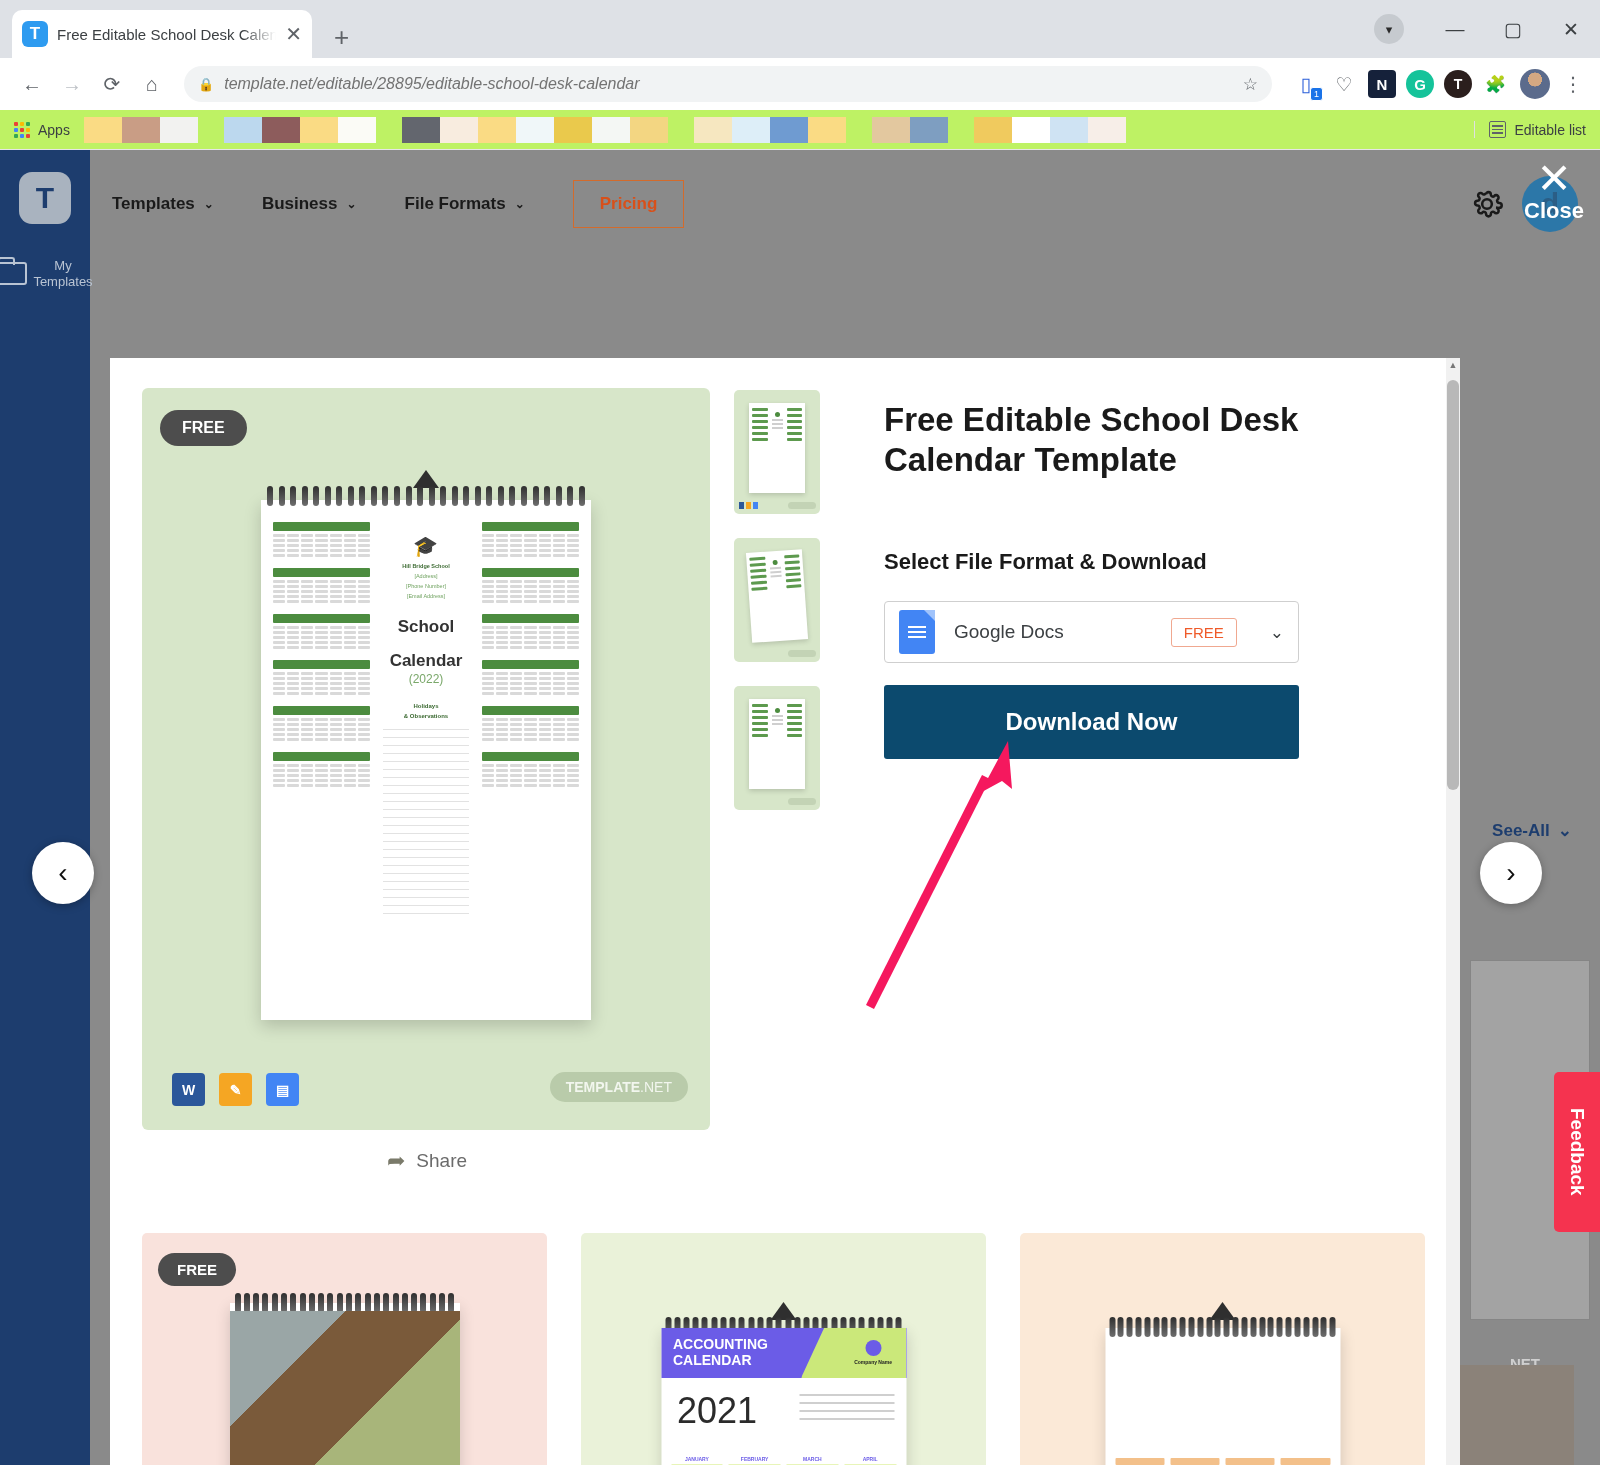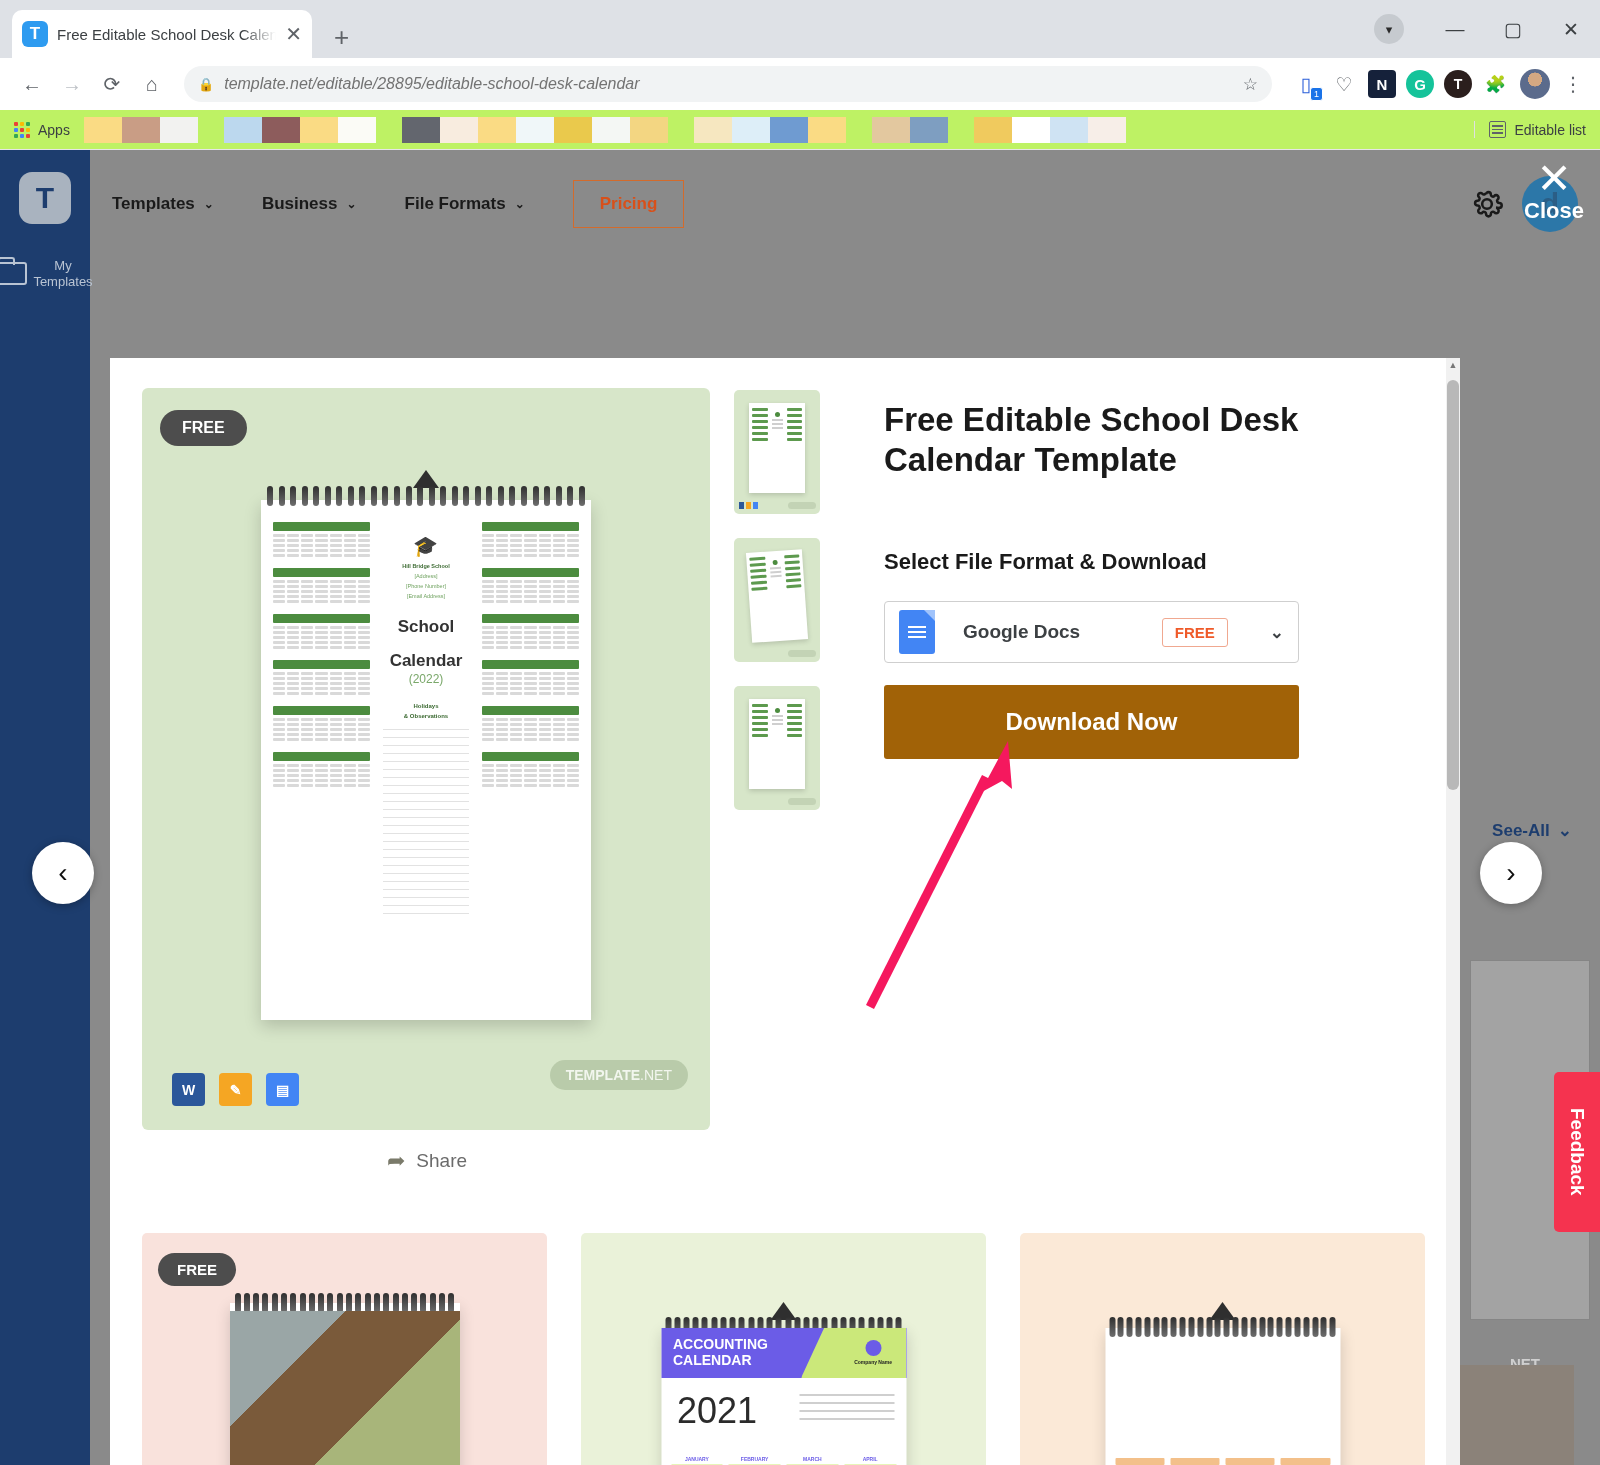--- a/index.html
+++ b/index.html
@@ -242,21 +242,21 @@
   .school-year { font-size: 12px; color: #7aa86a; margin-top: 2px; }
   .holidays { font-size: 6px; font-weight: bold; color: #3d6b33; margin-top: 16px; line-height: 1.6; }
   .hol-lines { width: 86px; margin-top: 8px; }
   .hol-lines i { display: block; height: 1px; background: #e2e2e2; margin-bottom: 7px; }
 
   .fmt-icons { position: absolute; left: 30px; bottom: 24px; display: flex; gap: 14px; }
   .fmt-ico { width: 33px; height: 33px; border-radius: 4px; display: flex;
              align-items: center; justify-content: center; color: #fff;
              font-weight: bold; font-size: 14px; cursor: pointer; }
   .tnet-wm {
-    position: absolute; right: 22px; bottom: 40px; background: #b9cbaa; color: #f2f6ee;
+    position: absolute; right: 22px; bottom: 28px; background: #b9cbaa; color: #f2f6ee;
     font-size: 14px; font-weight: bold; padding: 7px 16px; border-radius: 16px;
   }
   .tnet-wm span { font-weight: normal; }
   .share-row {
     display: flex; align-items: center; justify-content: center; gap: 11px;
     margin-top: 18px; font-size: 19px; color: #6b6b6b; cursor: pointer;
   }
   .share-ico { font-size: 22px; color: #7a7a6a; }
 
   .thumbs { width: 90px; flex-shrink: 0; display: flex; flex-direction: column; gap: 24px; padding-top: 2px; }
@@ -278,37 +278,37 @@
   .thumb-dots { position: absolute; left: 5px; bottom: 5px; display: flex; gap: 2px; }
   .thumb-dots i { width: 5px; height: 7px; display: block; }
   .thumb-wm { position: absolute; right: 4px; bottom: 5px; width: 28px; height: 7px;
               background: #c3d3b5; border-radius: 4px; }
 
   .detail-pane { flex: 1; padding-left: 38px; padding-top: 12px; }
   .detail-title { font-size: 33px; font-weight: bold; color: #1a1a1a; line-height: 1.2; max-width: 520px; }
   .detail-sub { font-size: 22px; font-weight: bold; color: #1a1a1a; margin-top: 70px; }
   .fmt-select {
     margin-top: 26px; width: 415px; height: 62px; border: 1px solid #cfcfcf; border-radius: 4px;
-    display: flex; align-items: center; padding: 0 14px; gap: 28px; cursor: pointer; background: #fff; font-weight: bold;
+    display: flex; align-items: center; padding: 0 14px; gap: 19px; cursor: pointer; background: #fff;
   }
   .gdoc-ico {
     width: 36px; height: 44px; background: #4285f4; border-radius: 3px; position: relative;
     display: flex; flex-direction: column; justify-content: center; align-items: center; gap: 3px;
   }
   .gdoc-ico::after { content:''; position: absolute; top:0; right:0; border-left: 11px solid transparent;
                      border-top: 11px solid #a0c3fb; }
   .gdoc-ico i { width: 18px; height: 2px; background: #fff; display: block; }
   .fmt-name { font-size: 19px; color: #3c4043; }
   .free-chip {
     margin-left: auto; border: 1px solid #f0a890; color: #ef5a29; font-size: 15px;
     padding: 5px 12px; border-radius: 3px;
   }
   .sel-caret { font-size: 17px; color: #3c4043; margin-left: 14px; }
   .dl-btn {
-    margin-top: 22px; width: 415px; height: 74px; background: #a16207; color: #fff;
+    margin-top: 22px; width: 415px; height: 74px; background: #0c4a6e; color: #fff;
     font-size: 24px; font-weight: bold; border: none; border-radius: 3px; cursor: pointer;
     display: flex; align-items: center; justify-content: center;
   }
   .anno-arrow { position: absolute; left: 860px; top: 565px; z-index: 30; pointer-events: none; }
 
   
   .related {
     position: absolute; left: 32px; top: 875px; width: 1284px; display: flex; gap: 34px;
   }
   .rel-card { width: 405px; height: 300px; border-radius: 5px; position: relative; overflow: hidden; }

